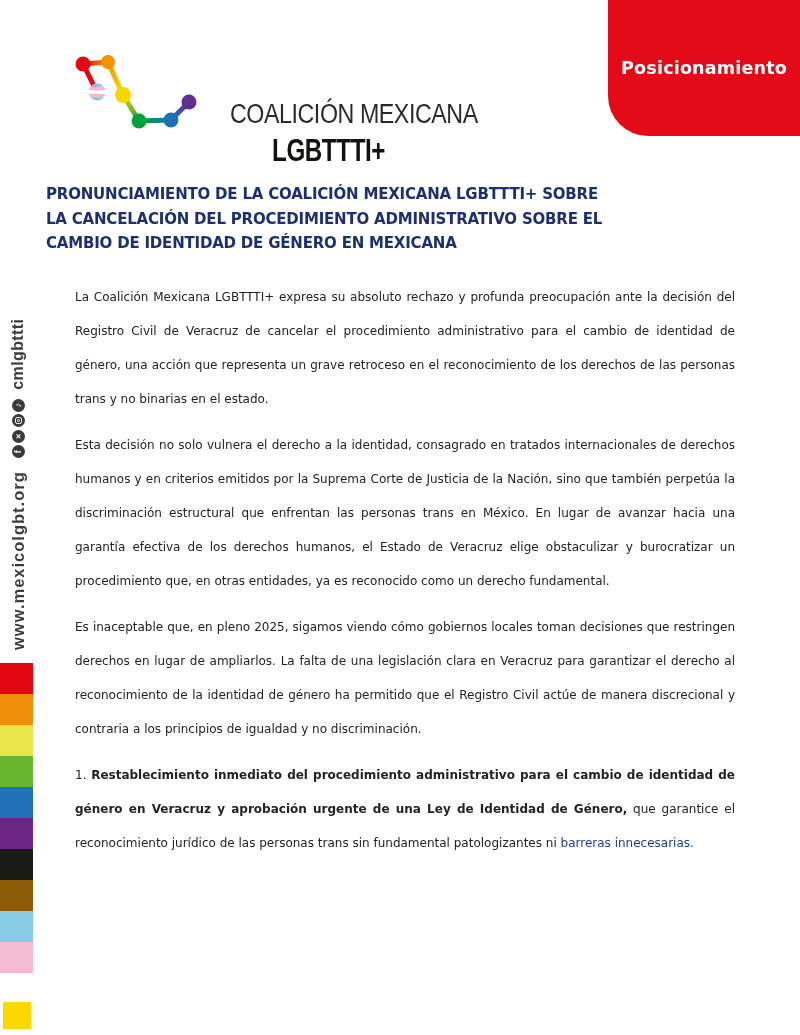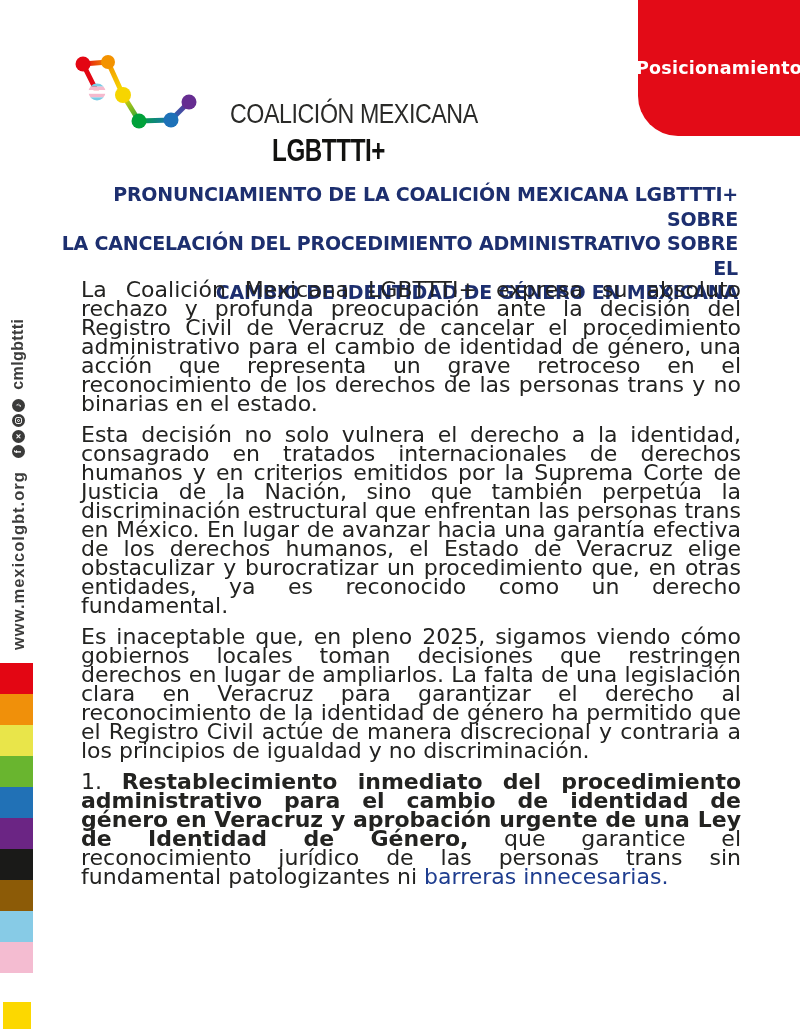--- a/index.html
+++ b/index.html
@@ -15,21 +15,21 @@
   body{
     position:relative;
     background:#ffffff;
     font-family:"DejaVu Sans","Liberation Sans",sans-serif;
     overflow:hidden;
   }
 
   
   .badge{
     position:absolute;top:0;right:0;
-    width:162px;height:136px;
+    width:192px;height:136px;
     background:var(--accent-red);
     border-bottom-left-radius:40px;
     display:flex;align-items:center;justify-content:center;
   }
   .badge span{
     color:#fff;font-weight:bold;font-size:17.5px;
     letter-spacing:.2px;
   }
 
   
@@ -46,30 +46,30 @@
     position:absolute;left:212px;top:91px;
     font-family:"Liberation Sans",sans-serif;
     font-size:31px;font-weight:bold;color:#121210;white-space:nowrap;
     transform:scaleX(.78);transform-origin:left center;
     letter-spacing:-.5px;
   }
 
   
   .title{
     position:absolute;left:46px;right:62px;top:182px;
-    text-align:right;color:var(--title-navy);
-    font-weight:bold;font-size:19px;line-height:24.5px;
+    text-align:left;color:var(--title-navy);
+    font-weight:bold;font-size:15px;line-height:24.5px;
     letter-spacing:-.2px;
   }
 
   
   .article{
-    position:absolute;left:81px;top:280px;width:660px;
+    position:absolute;left:75px;top:280px;width:660px;
     color:var(--text-dark);
-    font-size:22px;line-height:19px;
+    font-size:12px;line-height:34px;
     text-align:justify;
   }
   .article p{margin-bottom:12px;}
   .article .link{color:var(--link-blue);}
 
   
   .side-rail{
     position:absolute;left:5px;top:650px;
     width:350px;height:26px;
     transform-origin:0 0;transform:rotate(-90deg);

